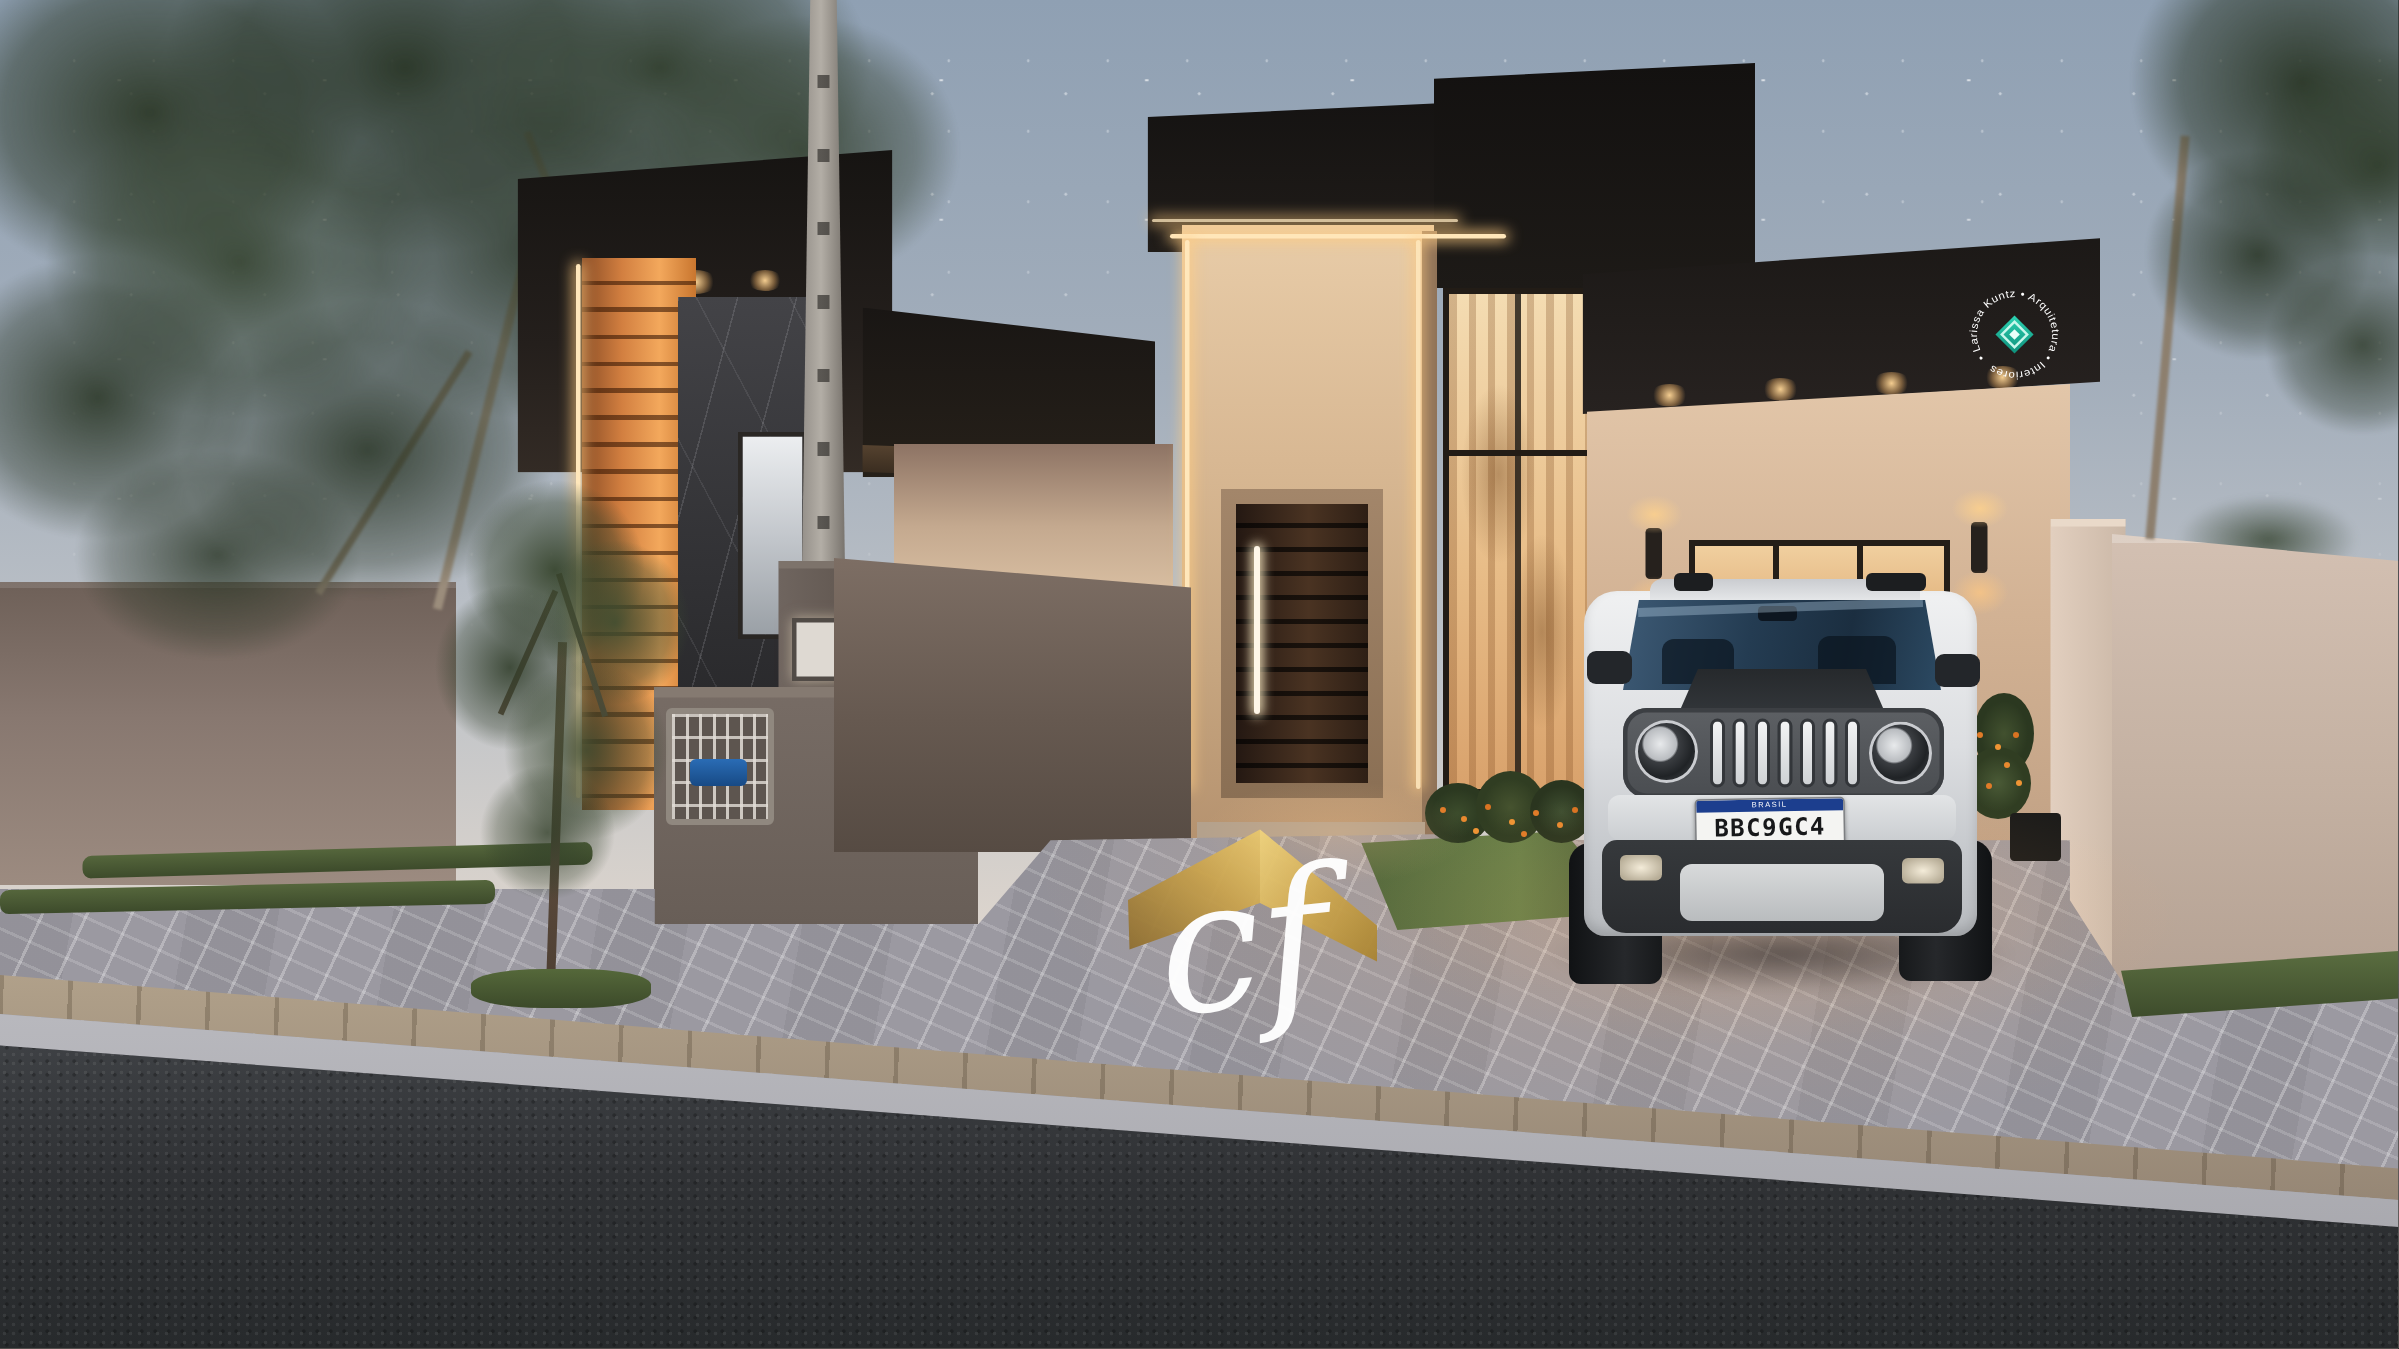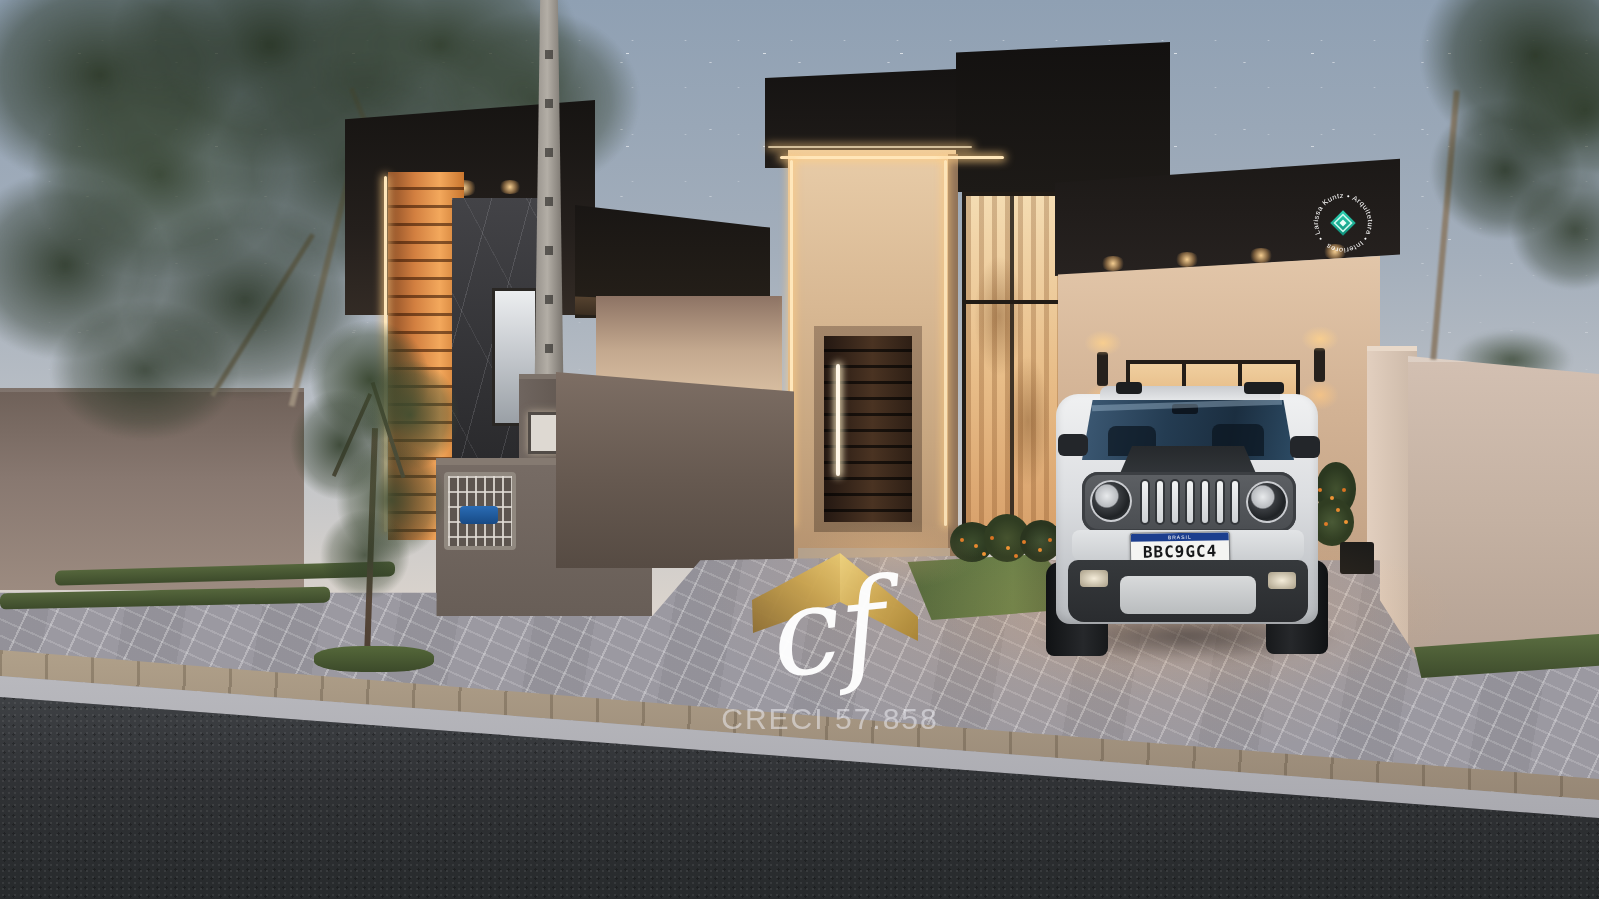--- a/index.html
+++ b/index.html
@@ -265,21 +265,20 @@
         <linearGradient id="gR" x1="0" y1="0" x2="1" y2="1">
           <stop offset="0" stop-color="#f0d37e"></stop>
             <stop offset=".5" stop-color="#cfa952"></stop>
             <stop offset="1" stop-color="#a98434"></stop>
         </linearGradient>
       </defs>
       <polygon points="42,80 130,33 130,82 43,113" fill="url(#gL)"></polygon>
       <polygon points="130,33 208,97 208,121 130,82" fill="url(#gR)"></polygon>
     </svg>
     <div class="wm-cf" style="position:absolute;left:82px;top:52px;font-size:122px;line-height:1.1;transform:rotate(-6deg);">cf</div>
-    <div style="position:absolute;left:10px;top:192px;width:260px;text-align:center;font-size:30px;letter-spacing:2px;color:rgba(238,238,244,.55);">CRECI 57.858</div>
   </div>
 
   <div class="abs" style="left:1310px;top:190px;width:66px;height:66px;">
     <svg width="66" height="66" viewBox="0 0 66 66">
       <defs>
         <path id="stampCircle" d="M33 8 a25 25 0 1 1 -0.01 0"></path>
         <linearGradient id="teal" x1="0" y1="0" x2="1" y2="1">
           <stop offset="0" stop-color="#2cd2b2"></stop>
             <stop offset="1" stop-color="#0e8f7a"></stop>
         </linearGradient>

